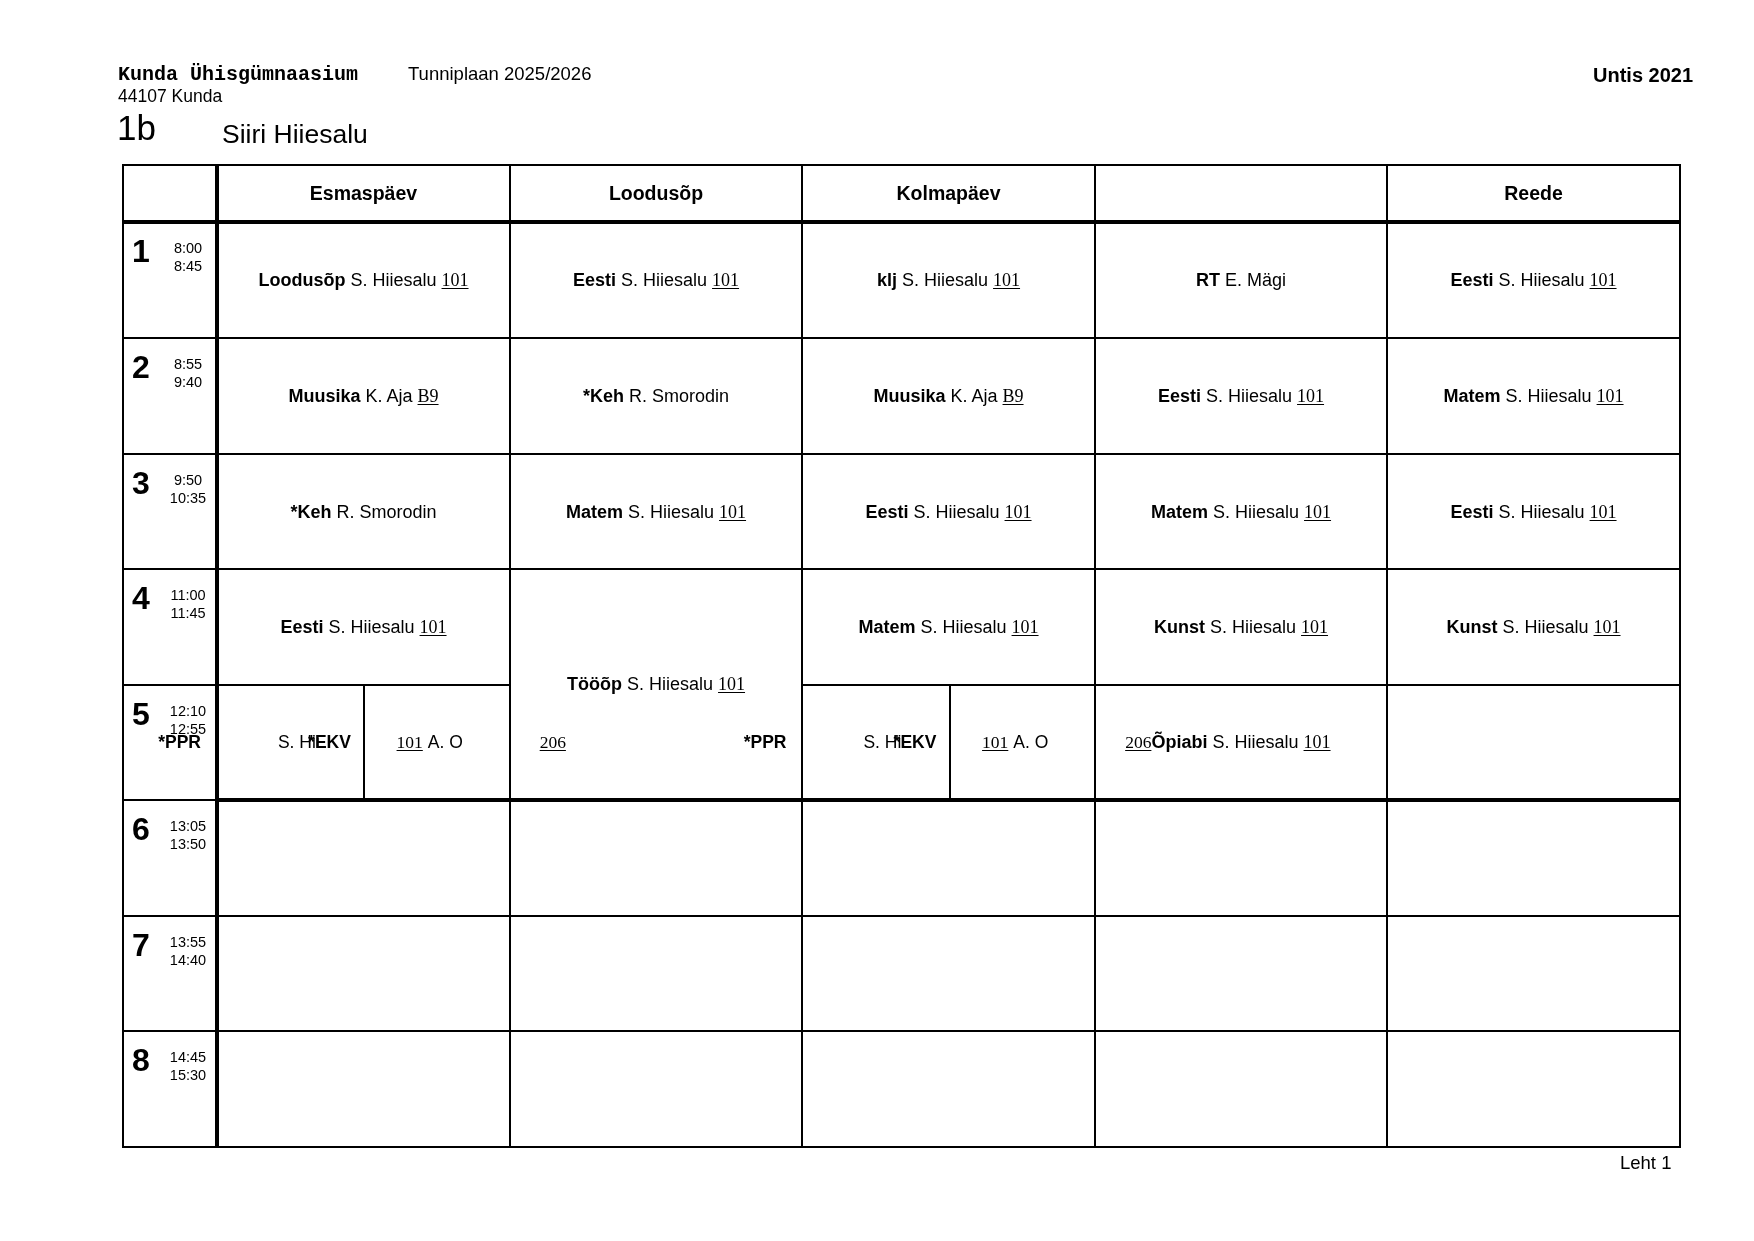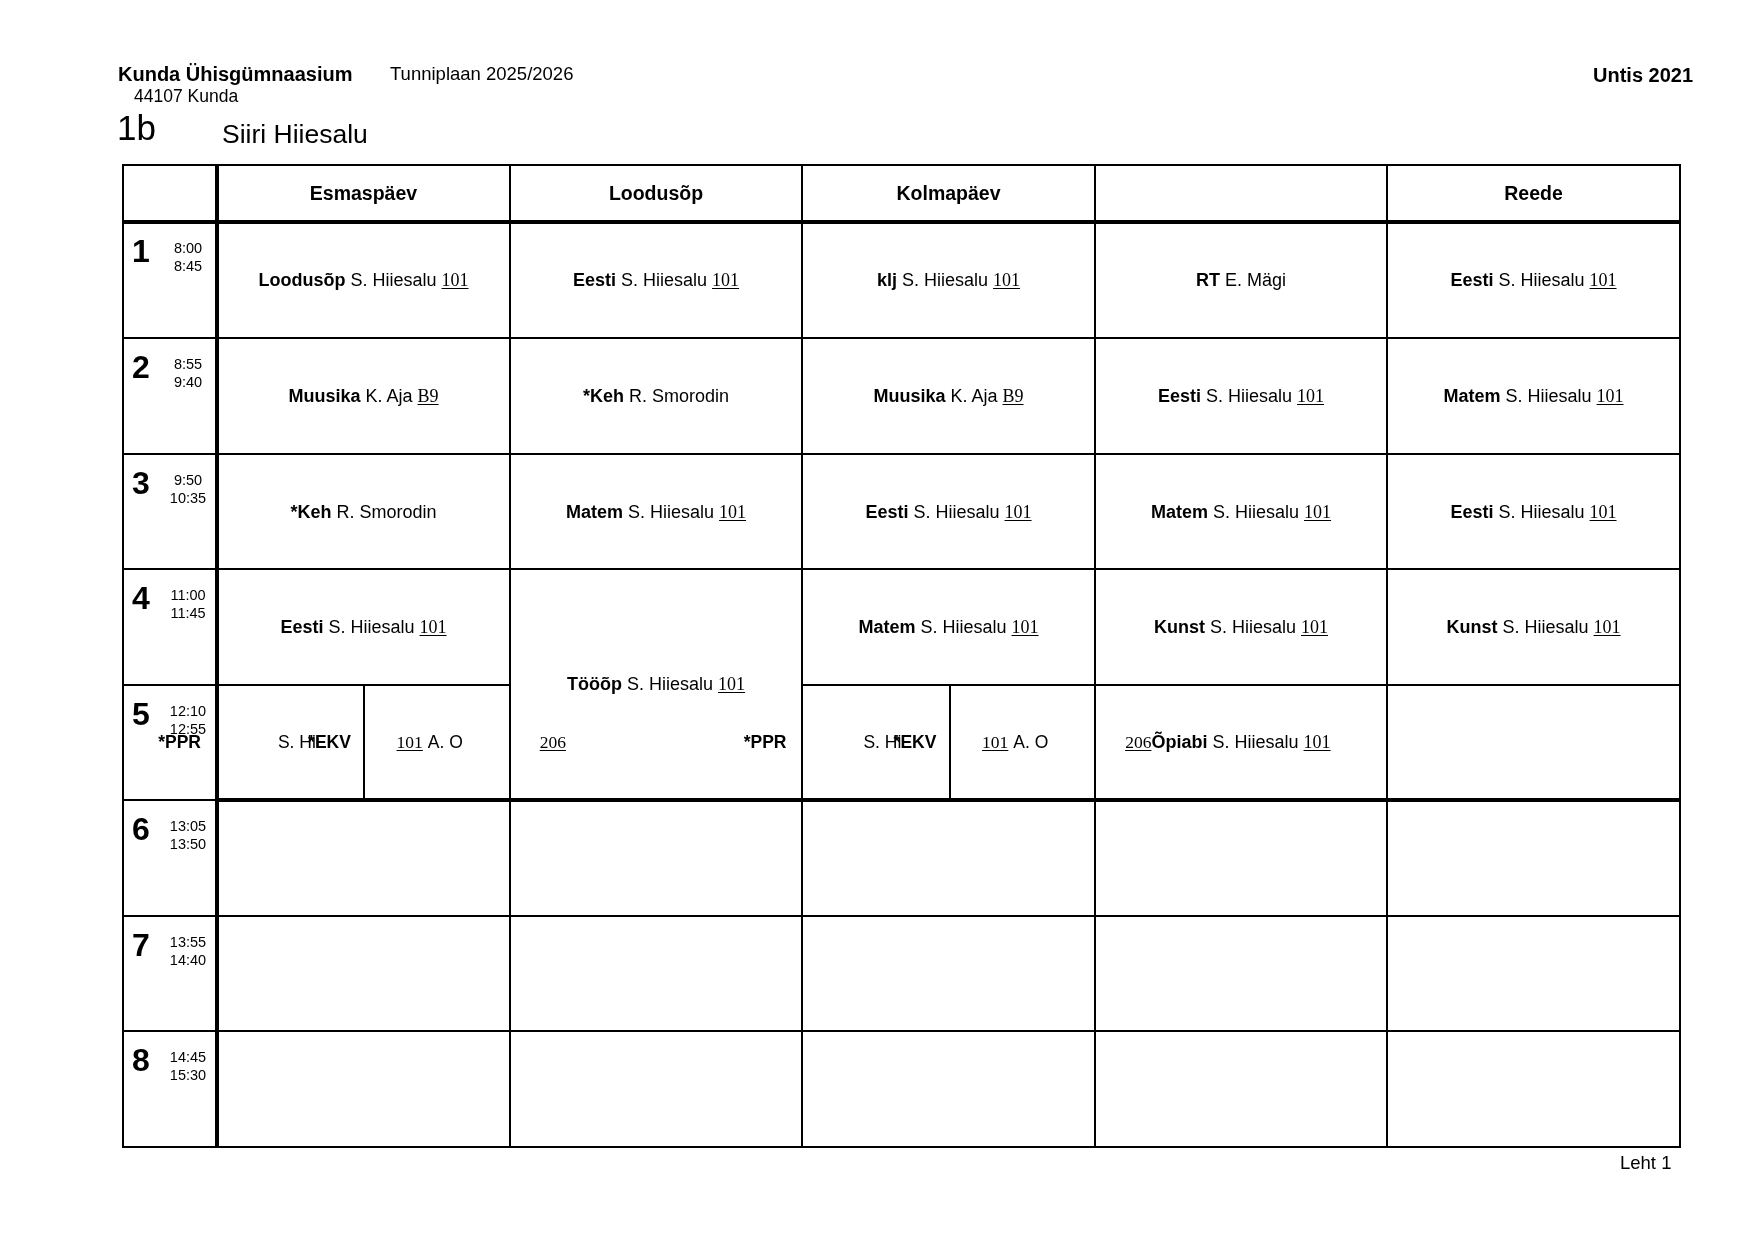--- a/index.html
+++ b/index.html
@@ -1,21 +1,21 @@
 <!DOCTYPE html>
 <html><head>
 <meta charset="utf-8">
 <style>
   html, body { margin: 0; padding: 0; background: #ffffff; }
   body { width: 1754px; height: 1241px; position: relative; overflow: hidden;
          font-family: "Liberation Sans", sans-serif; color: #000; }
   .abs { position: absolute; }
-  .school-name { left: 118px; top: 63px; font-size: 20px; font-weight: bold; white-space: nowrap; }
-  .school-address { left: 118px; top: 86px; font-size: 17.5px; white-space: nowrap; margin-left: 16px; }
-  .plan-title { left: 390px; top: 63px; font-size: 18.5px; white-space: nowrap; }
+  .school-name { left: 118px; top: 63px; font-size: 20px; font-weight: bold; white-space: nowrap; font-family: Liberation Mono, monospace; }
+  .school-address { left: 118px; top: 86px; font-size: 17.5px; white-space: nowrap; }
+  .plan-title { left: 408px; top: 63px; font-size: 18.5px; white-space: nowrap; }
   .software { left: 1593px; top: 64px; font-size: 20px; font-weight: bold; white-space: nowrap; }
   .class-name { left: 117px; top: 108px; font-size: 35px; white-space: nowrap; }
   .teacher-name { left: 222px; top: 119px; font-size: 26.5px; white-space: nowrap; }
   .page-label { left: 1620px; top: 1152px; font-size: 18.5px; white-space: nowrap; }
 
   .grid { position: absolute; left: 0; top: 8px; width: 1710px; height: 1241px; border-radius: 20px; }
   .line { position: absolute; background: #000; }
   .cell { position: absolute; display: flex; align-items: center; justify-content: center;
           box-sizing: border-box; text-align: center; white-space: nowrap; font-size: 18px; }
   .day-header { font-weight: bold; font-size: 19.5px; }

